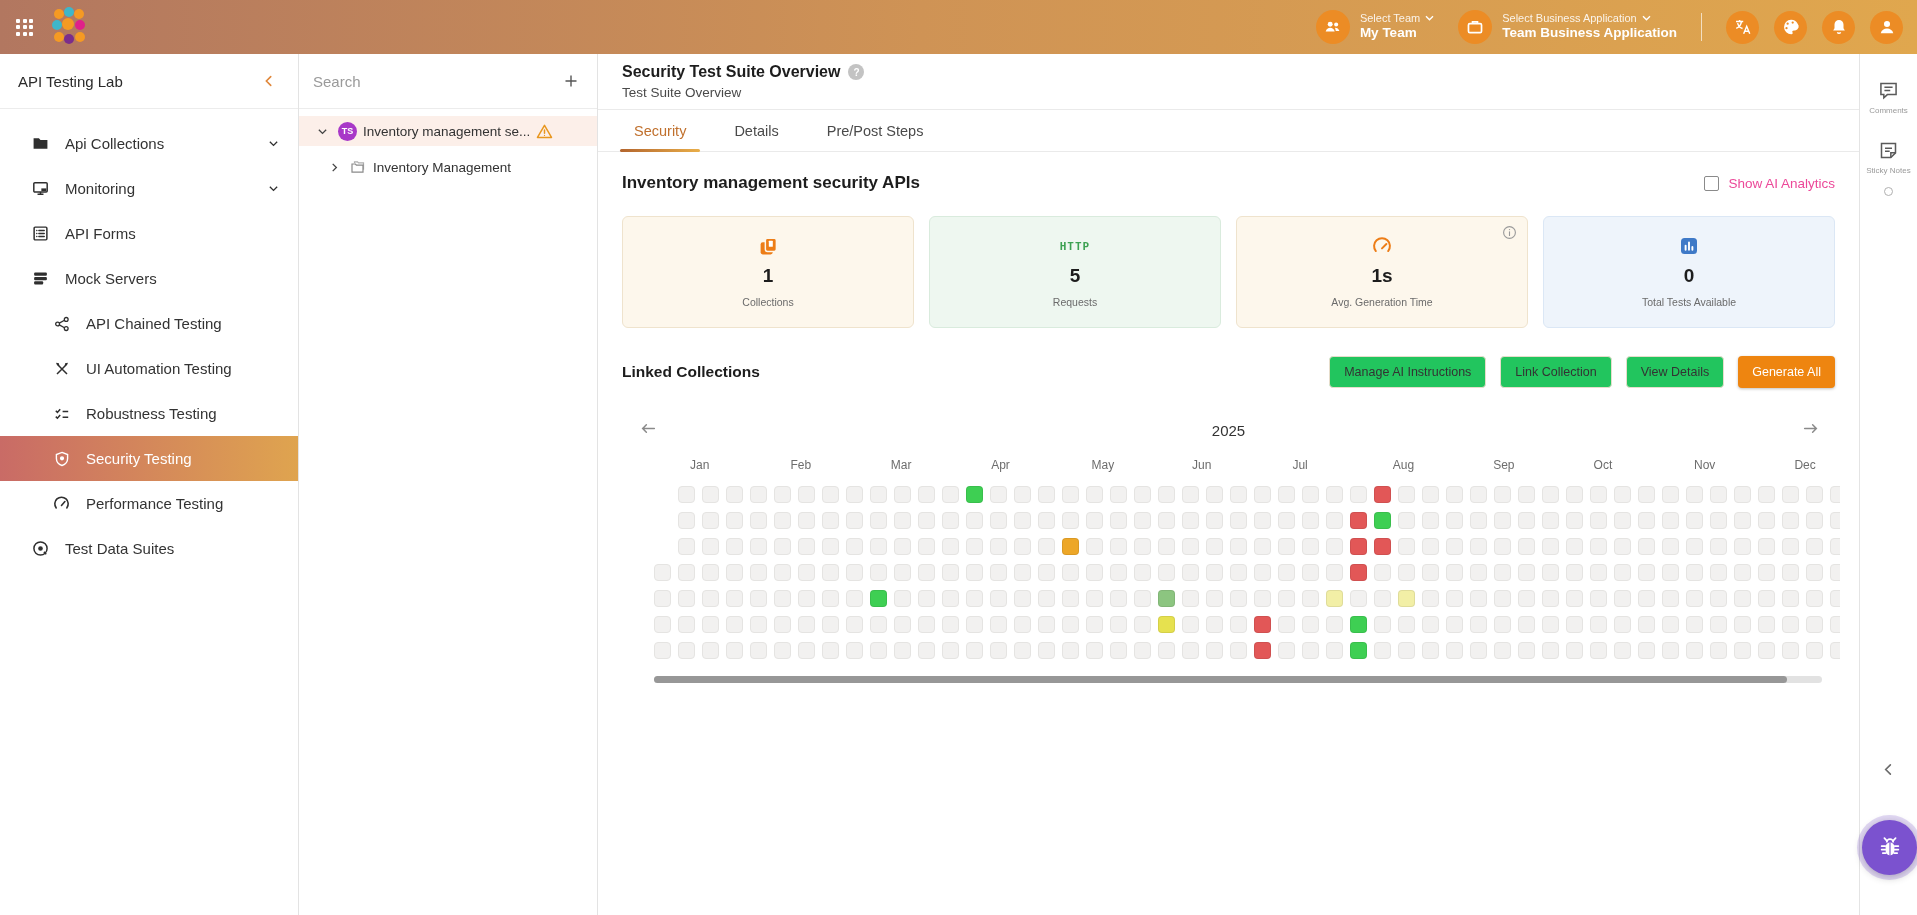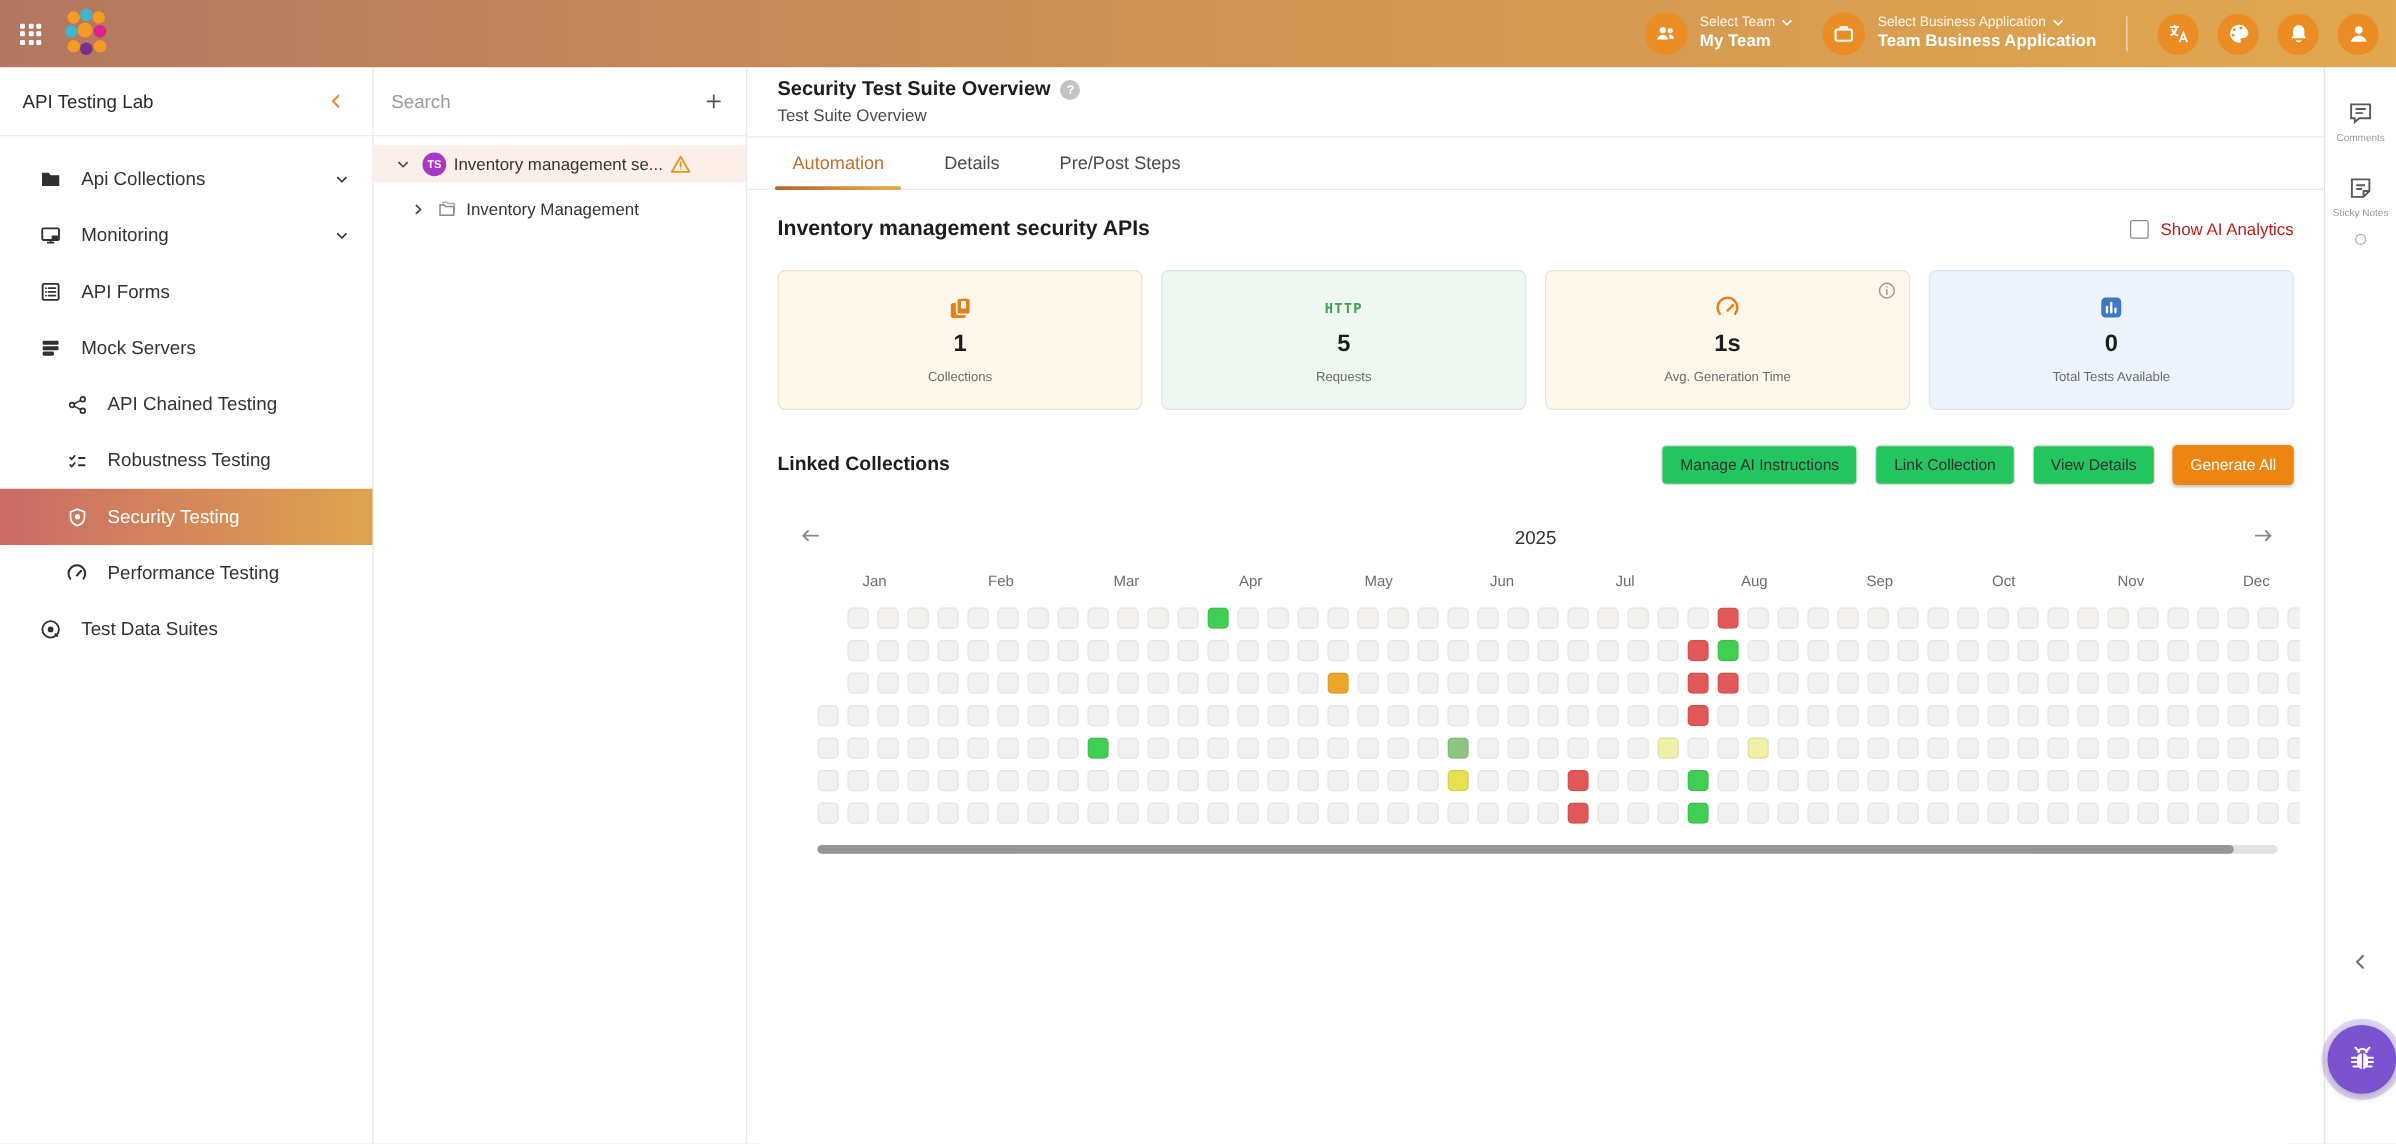--- a/index.html
+++ b/index.html
@@ -71,21 +71,21 @@
   .mh-subtitle{ font-size:13.5px; color:#4a4a4a; margin-top:4px; }
   .tabs{ height:42px; border-bottom:1px solid #eaeaea; display:flex; align-items:stretch; padding-left:32px; gap:40px; }
   .tab{ display:flex; align-items:center; font-size:14.5px; color:#4a4a4a; position:relative; padding:0 4px; cursor:pointer; }
   .tab.active{ color:var(--tabactive,#c0702d); }
   .tab.active::after{ content:""; position:absolute; left:-10px; right:-10px; bottom:-1px; height:3px;
     border-radius:2px; background:linear-gradient(90deg,#b3652e,#e9ae49); }
 
   .content{ padding:18px 24px 0 24px; position:relative; flex:1; }
   .content-top{ display:flex; justify-content:space-between; align-items:center; height:26px; }
   .content-top h2{ font-size:17px; color:#1d1d1d; }
-  .ai-toggle{ display:flex; gap:9px; align-items:center; font-size:13.5px; color:#b91c1c; cursor:pointer;padding-left:34px; }
+  .ai-toggle{ display:flex; gap:9px; align-items:center; font-size:13.5px; color:#ec4899; cursor:pointer;padding-left:34px; }
   .cb{ width:15px; height:15px; border:1.5px solid #8a8a8a; border-radius:2px; background:#fff; }
 
   .cards{ display:flex; gap:15px; margin-top:20px; }
   .card{ width:293px; height:112px; border-radius:6px; border:1px solid #eee; display:flex; flex-direction:column;
     align-items:center; justify-content:center; gap:9px; position:relative; }
   .card.cream{ background:#fdf7ec; border-color:#efe3cd; }
   .card.mint{ background:#eef7f0; border-color:#d9ebdd; }
   .card.blue{ background:#eef4fb; border-color:#dbe7f5; }
   .card-ico{ height:20px; display:flex; align-items:center; }
   .card-value{ font-size:19px; font-weight:bold; color:#1d1d1d; }
@@ -290,20 +290,29 @@
                 <circle cx="12.2" cy="3.4" r="1.9"></circle>
                 <circle cx="12.2" cy="12.6" r="1.9"></circle>
                 <path d="M5.3 7.1l5.2-2.8M5.3 8.9l5.2 2.8"></path>
               </svg>
             </span>
             <span class="sb-label">API Chained Testing</span>
           </div>
           <div class="sb-item indent">
             <span class="sb-ico">
               <svg width="16" height="16" viewBox="0 0 16 16" fill="none" stroke="currentColor" stroke-width="1.5">
+                <path d="M3 3l10 10M13 3 3 13"></path>
+                <path d="M2.2 2.2l2.2.4.4 2.2M13.8 2.2l-2.2.4-.4 2.2" stroke-width="1.1"></path>
+              </svg>
+            </span>
+            <span class="sb-label">UI Automation Testing</span>
+          </div>
+          <div class="sb-item indent">
+            <span class="sb-ico">
+              <svg width="16" height="16" viewBox="0 0 16 16" fill="none" stroke="currentColor" stroke-width="1.5">
                 <path d="M1.8 4.8 3.4 6.4 6.2 3.2M1.8 10.6l1.6 1.6 2.8-3.2"></path>
                 <path d="M8.6 5.4h5.6M8.6 11.2h5.6"></path>
               </svg>
             </span>
             <span class="sb-label">Robustness Testing</span>
           </div>
           <div class="sb-item indent active">
             <span class="sb-ico">
               <svg width="16" height="16" viewBox="0 0 16 16" fill="none" stroke="currentColor" stroke-width="1.4">
                 <path d="M8 1.4 13.6 3.5v4c0 3.4-2.3 5.9-5.6 7-3.3-1.1-5.6-3.6-5.6-7v-4z"></path>
@@ -379,21 +388,21 @@
 
     <main class="main">
       <div class="main-header">
         <div class="mh-title-row">
           <span>Security Test Suite Overview</span>
           <span class="help-badge">?</span>
         </div>
         <div class="mh-subtitle">Test Suite Overview</div>
       </div>
       <div class="tabs" id="tabs">
-          <div class="tab active">Automation</div>
+          <div class="tab active">Security</div>
           <div class="tab">Details</div>
           <div class="tab">Pre/Post Steps</div>
         </div>
       <div class="content">
         <div class="content-top">
           <h2>Inventory management security APIs</h2>
           <label class="ai-toggle">
             <span class="cb"></span>
             <span>Show AI Analytics</span>
           </label>

